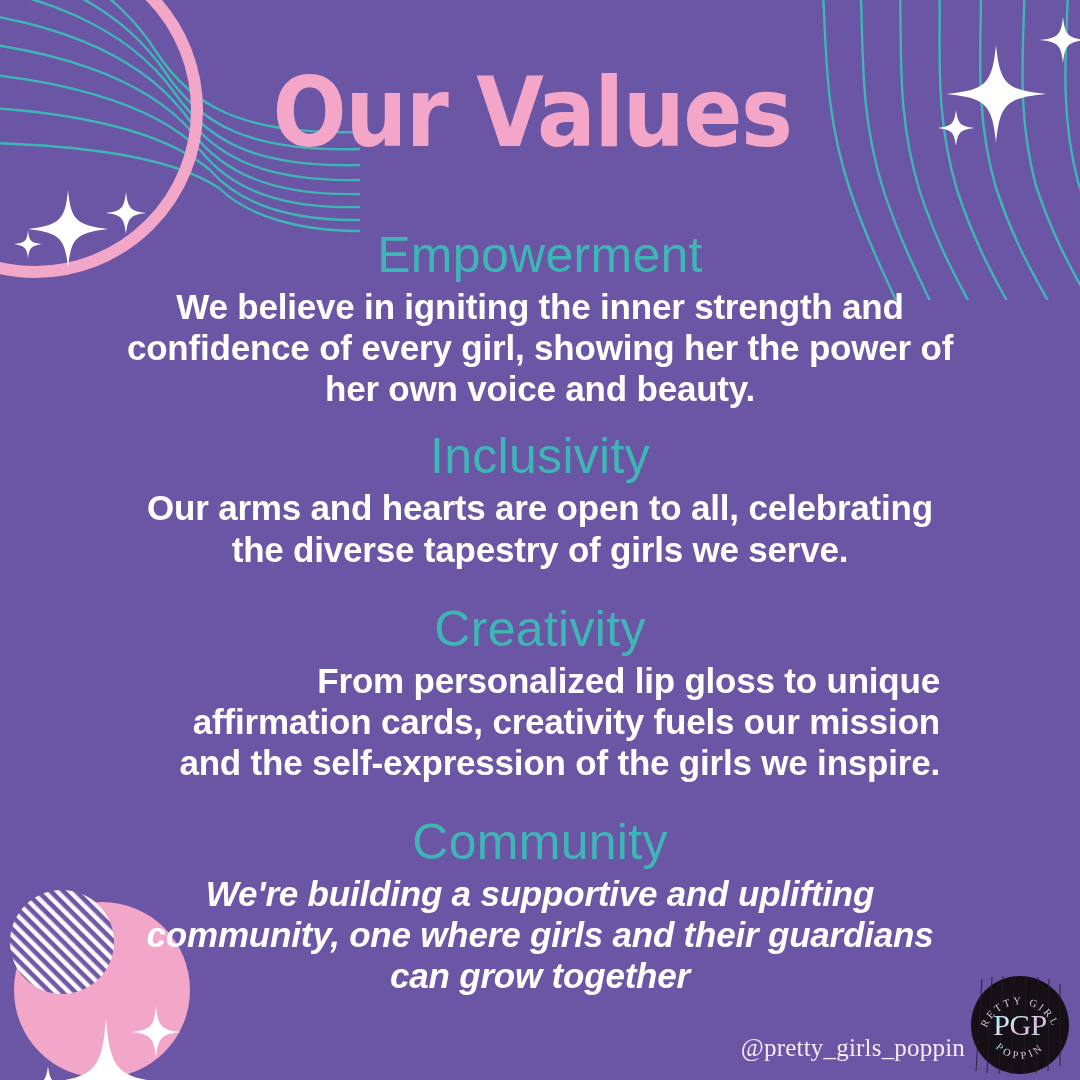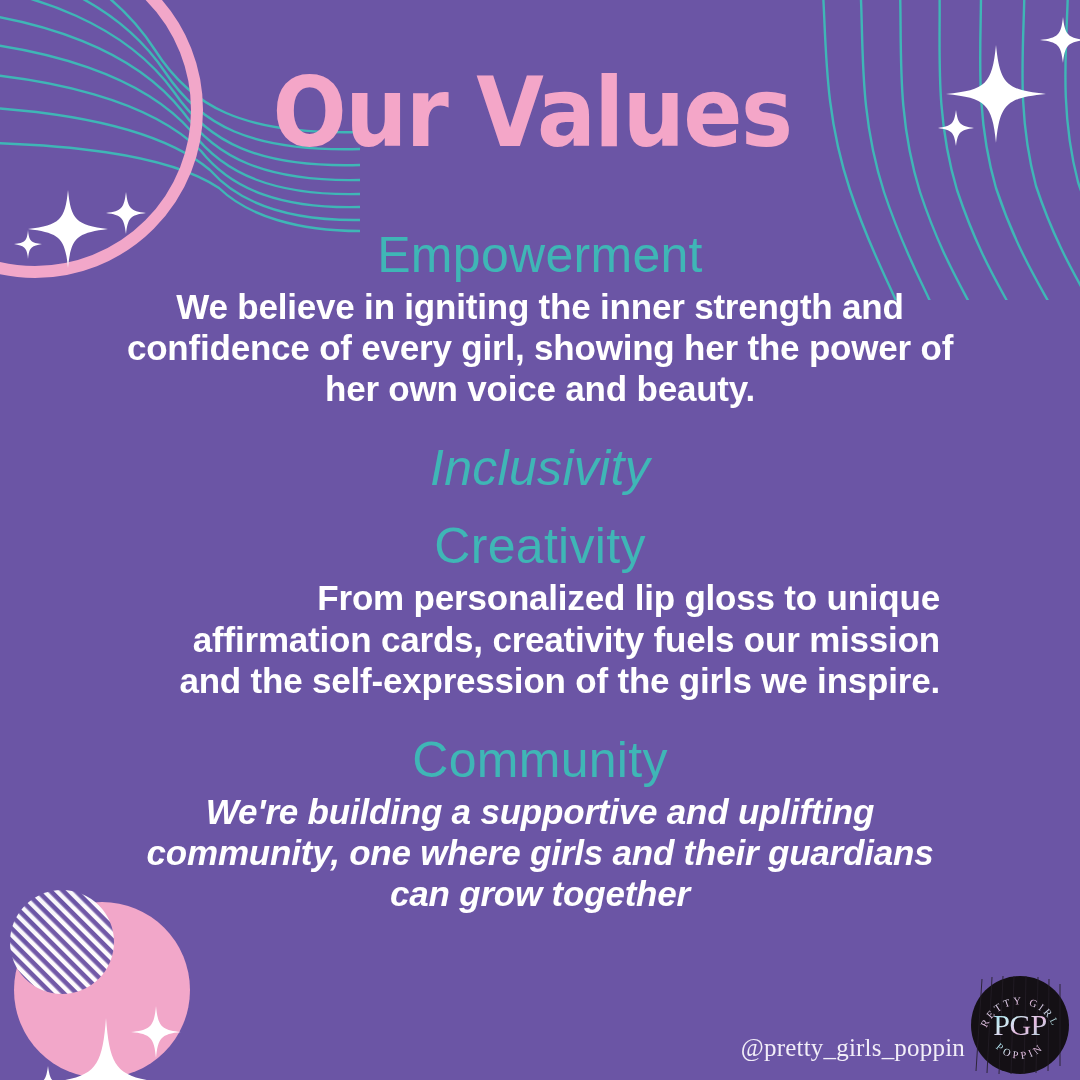--- a/index.html
+++ b/index.html
@@ -69,23 +69,23 @@
     color: #FFFFFF;
     font-size: 35px;
     font-weight: 700;
     line-height: 1.175;
     letter-spacing: -0.2px;
     margin: 0;
     font-family: "Liberation Sans", sans-serif;
   }
 
   .v-empowerment .value-text { max-width: 870px; margin: 0 auto; text-align: center; }
-  .v-inclusivity  { margin-top: 30px; font-style: italic; }
+  .v-inclusivity  { margin-top: 18px; }
   .v-inclusivity  .value-text { max-width: 840px; margin: 0 auto; }
-  .v-creativity   { margin-top: 20px; }
+  .v-creativity   { margin-top: 30px; }
   .v-creativity   .value-text { max-width: 800px; margin: 0 auto; text-align: right; }
   .v-community    { margin-top: 30px; }
   .v-community    .value-text { max-width: 790px; margin: 0 auto; font-style: italic; }
 
   
   .handle {
     position: absolute;
     right: 115px;
     bottom: 18px;
     color: #F2EEF8;
@@ -174,20 +174,21 @@
 
   <div class="values">
 
     <div class="value-block v-empowerment">
       <div class="value-heading">Empowerment</div>
       <div class="value-text">We believe in igniting the inner strength and confidence of every girl, showing her the power of her own voice and beauty.</div>
     </div>
 
     <div class="value-block v-inclusivity">
       <div class="value-heading">Inclusivity</div>
+      <div class="value-text">Our arms and hearts are open to all, celebrating the diverse tapestry of girls we serve.</div>
     </div>
 
     <div class="value-block v-creativity">
       <div class="value-heading">Creativity</div>
       <div class="value-text">From personalized lip gloss to unique affirmation cards, creativity fuels our mission and the self-expression of the girls we inspire.</div>
     </div>
 
     <div class="value-block v-community">
       <div class="value-heading">Community</div>
       <div class="value-text">We're building a supportive and uplifting community, one where girls and their guardians can grow together</div>

